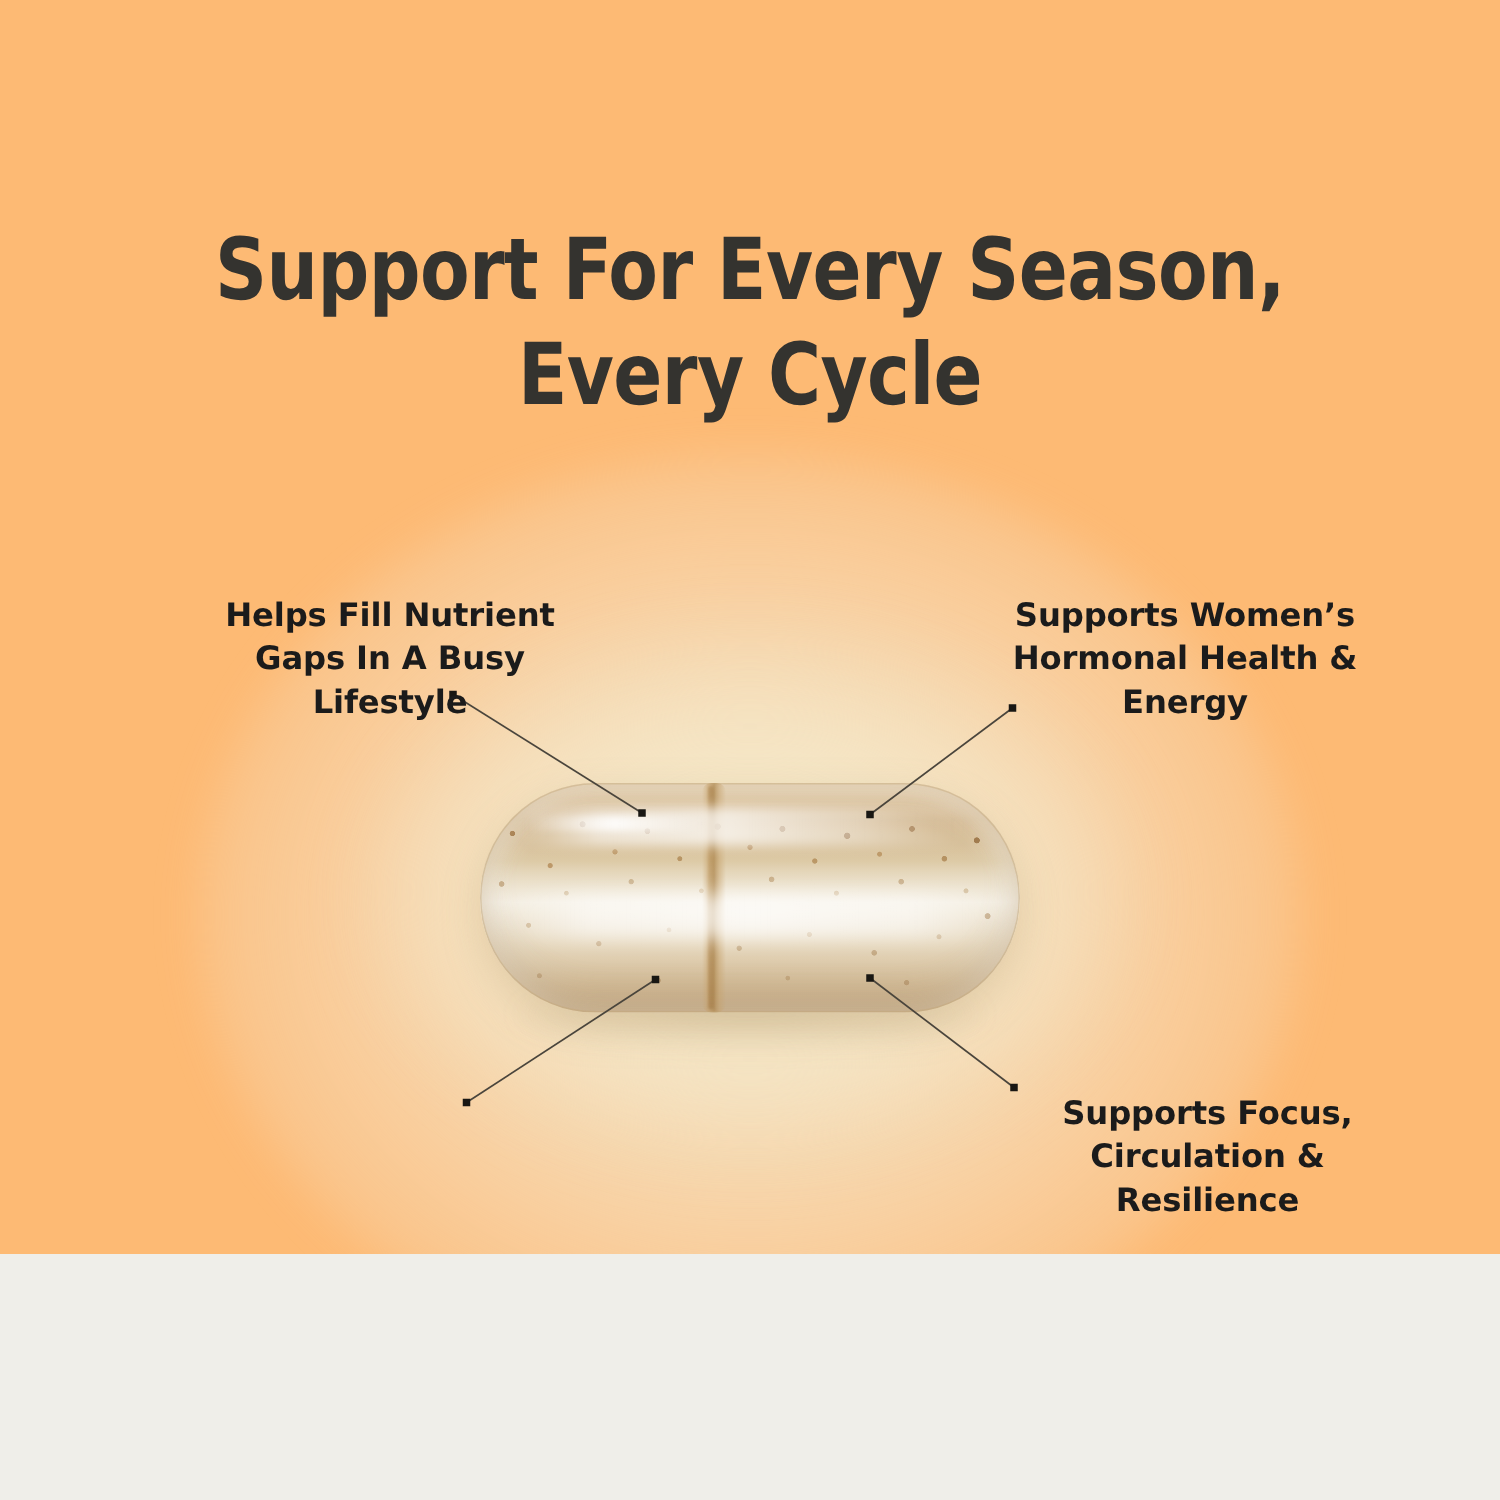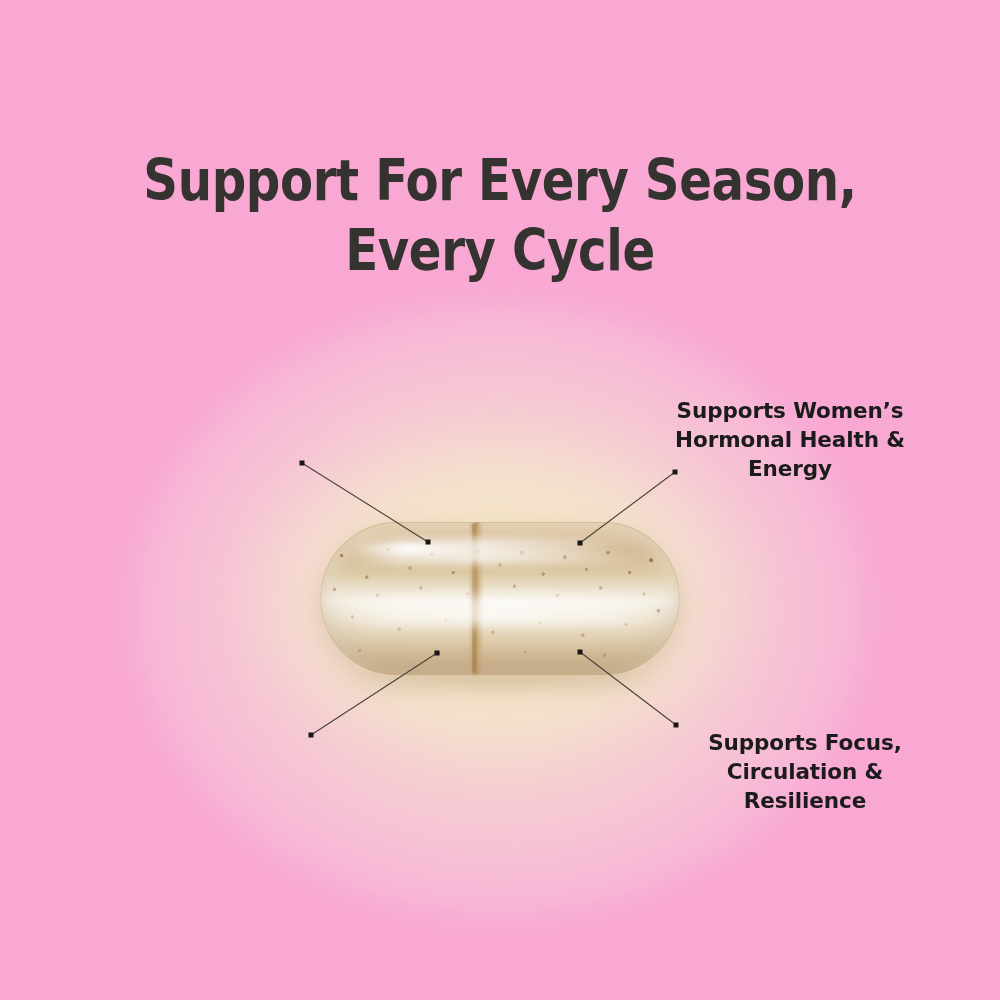--- a/index.html
+++ b/index.html
@@ -6,22 +6,22 @@
   html,body{margin:0;padding:0;}
   body{
     width:1000px;height:1000px;
     background:#efeee9;
     font-family:"DejaVu Sans", sans-serif;
     overflow:hidden;
   }
 
   #poster{
     position:relative;
-    width:1000px;height:1000px;
-    background:#f9a8d4;
+    width:1000px;height:836px;
+    background:#fdba74;
     overflow:hidden;
   }
 
   
   .glow-outer{
     position:absolute;
     left:130px; top:300px;
     width:740px; height:620px;
     border-radius:50%;
     background:radial-gradient(ellipse at 50% 50%,
@@ -273,20 +273,23 @@
     <rect class="dot" x="299.5" y="460.5" width="5" height="5"></rect>
     <rect class="dot" x="425.5" y="539.5" width="5" height="5"></rect>
     <rect class="dot" x="672.5" y="469.5" width="5" height="5"></rect>
     <rect class="dot" x="577.5" y="540.5" width="5" height="5"></rect>
     <rect class="dot" x="308.5" y="732.5" width="5" height="5"></rect>
     <rect class="dot" x="434.5" y="650.5" width="5" height="5"></rect>
     <rect class="dot" x="673.5" y="722.5" width="5" height="5"></rect>
     <rect class="dot" x="577.5" y="649.5" width="5" height="5"></rect>
   </svg>
 
+  <div class="label label-tl">Helps Fill Nutrient
+Gaps In A Busy
+Lifestyle</div>
 
   <div class="label label-tr">Supports Women’s
 Hormonal Health &amp;
 Energy</div>
 
 
   <div class="label label-br">Supports Focus,
 Circulation &amp;
 Resilience</div>
 

